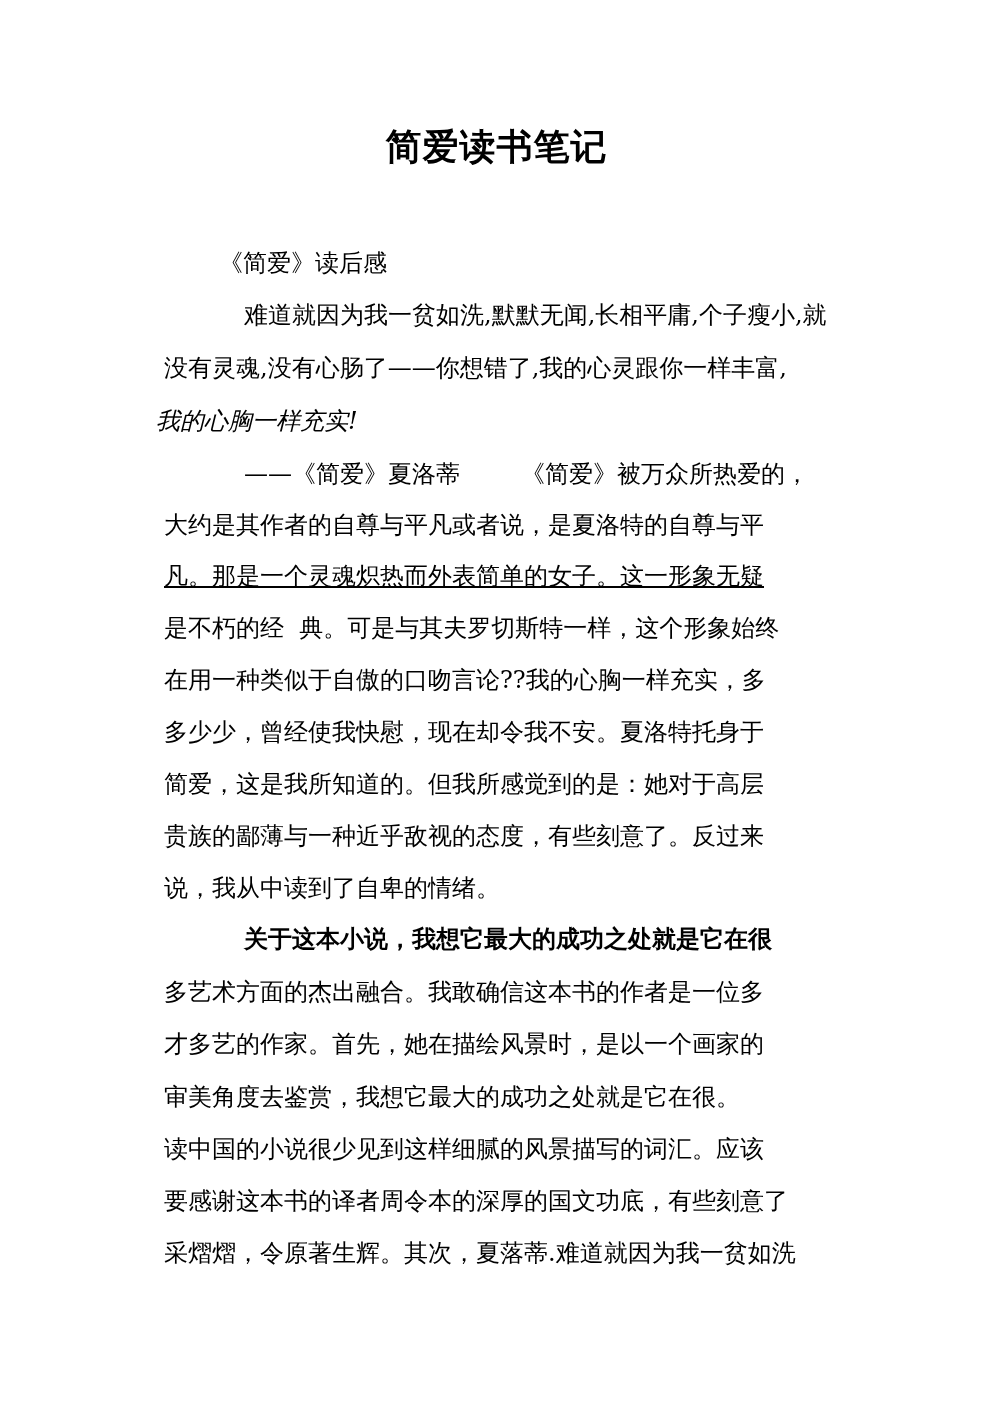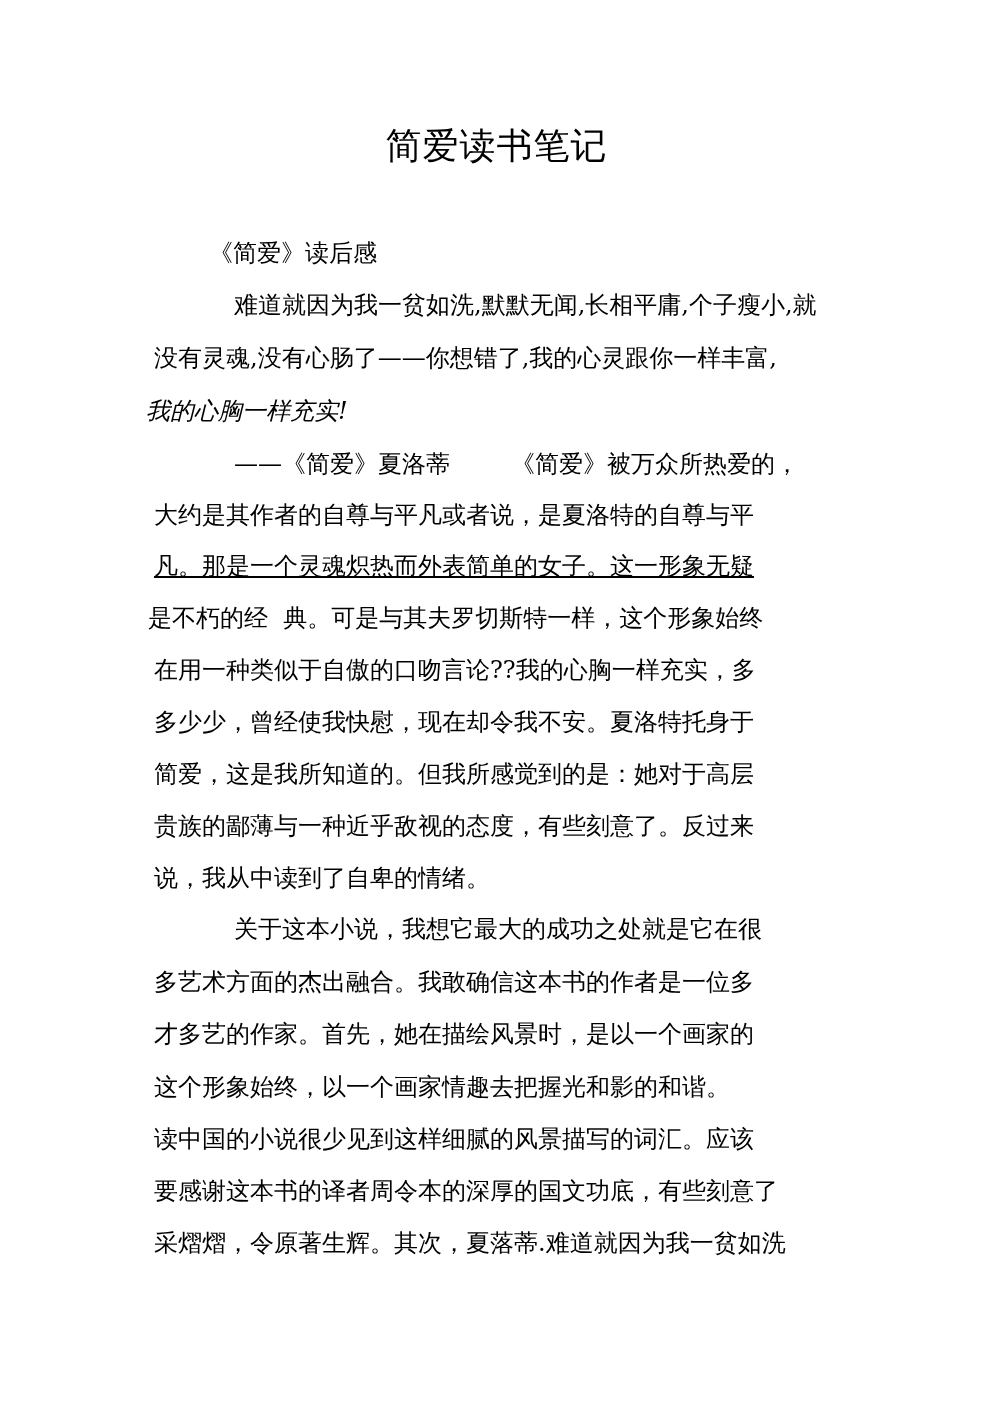--- a/index.html
+++ b/index.html
@@ -23,55 +23,55 @@
       background: #ffffff;
     }
     .title {
       position: absolute;
       left: 0;
       width: 993px;
       top: 122px;
       text-align: center;
       font-size: 36px;
       line-height: 48px;
-      font-weight: normal;
+      font-weight: bold;
       letter-spacing: 1px;
       margin: 0;
     }
     .line {
       position: absolute;
       left: 150px;
       font-size: 24px;
       line-height: 30px;
       white-space: pre;
-      margin: 4px;
+      margin: 14px;
     }
   </style>
 </head>
 <body>
 
 <div class="page">
   <h1 class="title">简爱读书笔记</h1>
 
   <p class="line" style="left:205px; top:234px;">《简爱》读后感</p>
 
   <div id="lines">
       <p class="line" style="left: 230px; top: 286px;">难道就因为我一贫如洗,默默无闻,长相平庸,个子瘦小,就</p>
       <p class="line" style="left: 150px; top: 339px;">没有灵魂,没有心肠了——你想错了,我的心灵跟你一样丰富,</p>
       <p class="line" style="left: 142px; top: 392px; font-style: italic;">我的心胸一样充实!</p>
       <p class="line" style="left: 230px; top: 445px;">——《简爱》夏洛蒂        《简爱》被万众所热爱的，</p>
       <p class="line" style="left: 150px; top: 496px;">大约是其作者的自尊与平凡或者说，是夏洛特的自尊与平</p>
       <p class="line" style="left: 150px; top: 547px; text-decoration: underline;">凡。那是一个灵魂炽热而外表简单的女子。这一形象无疑</p>
-      <p class="line" style="left: 144px; top: 599px;">是不朽的经  典。可是与其夫罗切斯特一样，这个形象始终</p>
+      <p class="line" style="left: 150px; top: 599px;">是不朽的经  典。可是与其夫罗切斯特一样，这个形象始终</p>
       <p class="line" style="left: 150px; top: 651px;">在用一种类似于自傲的口吻言论??我的心胸一样充实，多</p>
       <p class="line" style="left: 150px; top: 703px;">多少少，曾经使我快慰，现在却令我不安。夏洛特托身于</p>
       <p class="line" style="left: 150px; top: 755px;">简爱，这是我所知道的。但我所感觉到的是：她对于高层</p>
       <p class="line" style="left: 150px; top: 807px;">贵族的鄙薄与一种近乎敌视的态度，有些刻意了。反过来</p>
       <p class="line" style="left: 150px; top: 859px;">说，我从中读到了自卑的情绪。</p>
-      <p class="line" style="left: 230px; top: 910px;">关于这本小说，我想它最大的成功之处就是它在很</p>
+      <p class="line" style="left: 230px; top: 910px; font-weight: bold;">关于这本小说，我想它最大的成功之处就是它在很</p>
       <p class="line" style="left: 150px; top: 963px;">多艺术方面的杰出融合。我敢确信这本书的作者是一位多</p>
       <p class="line" style="left: 150px; top: 1015px;">才多艺的作家。首先，她在描绘风景时，是以一个画家的</p>
-      <p class="line" style="left: 150px; top: 1068px;">这个形象始终，以一个画家情趣去把握光和影的和谐。</p>
+      <p class="line" style="left: 150px; top: 1068px;">审美角度去鉴赏，我想它最大的成功之处就是它在很。</p>
       <p class="line" style="left: 150px; top: 1120px;">读中国的小说很少见到这样细腻的风景描写的词汇。应该</p>
       <p class="line" style="left: 150px; top: 1172px;">要感谢这本书的译者周令本的深厚的国文功底，有些刻意了</p>
       <p class="line" style="left: 150px; top: 1224px;">采熠熠，令原著生辉。其次，夏落蒂.难道就因为我一贫如洗</p>
     </div>
 </div>
 
 </body></html>

